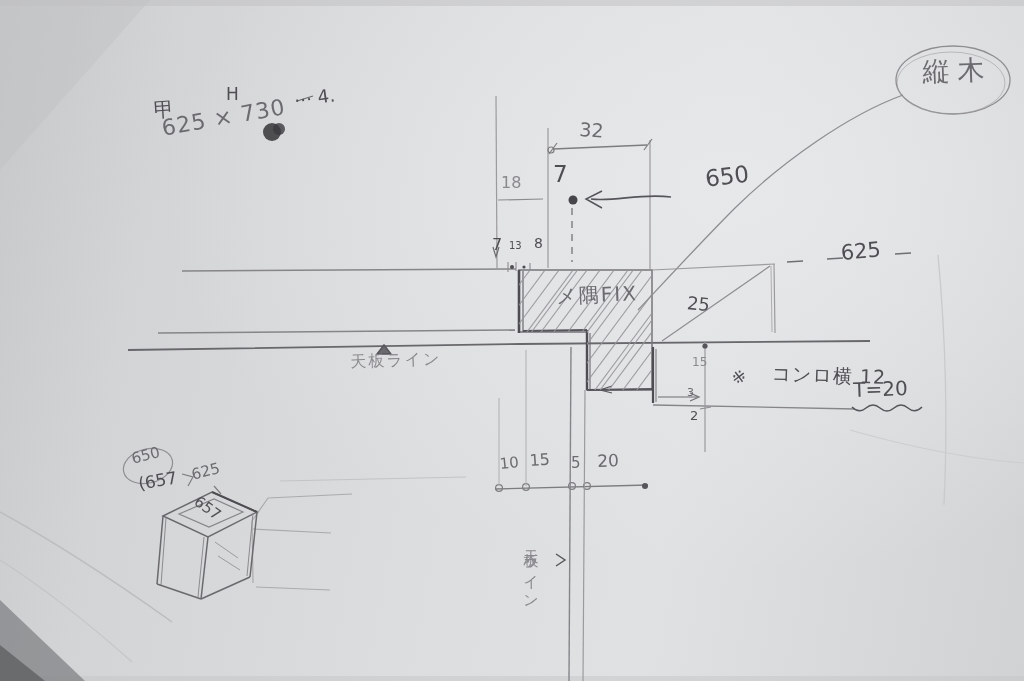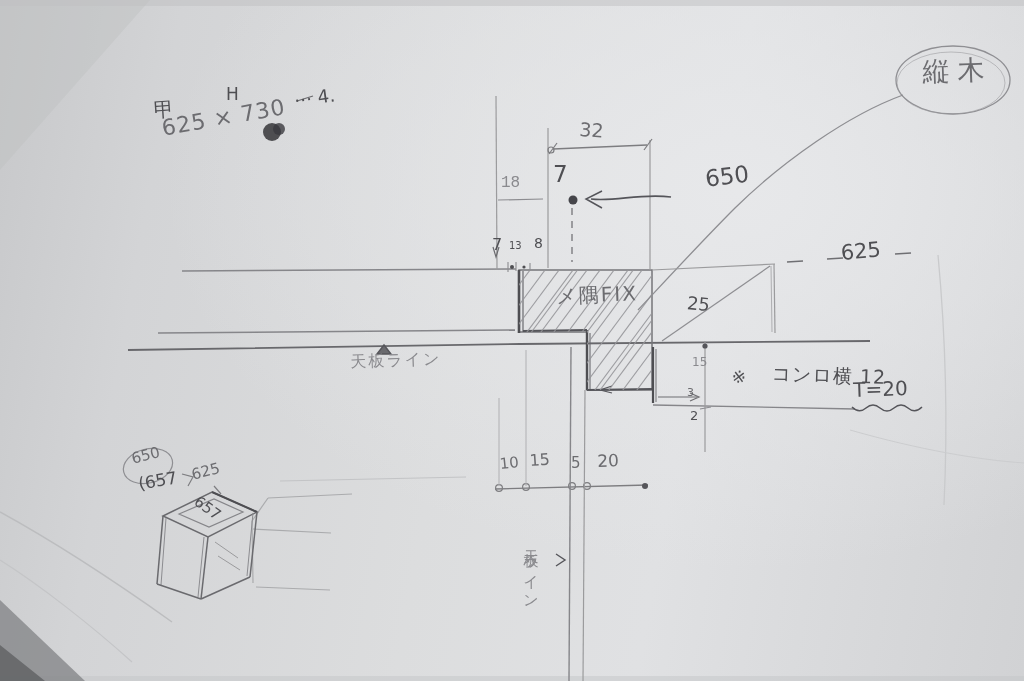--- a/index.html
+++ b/index.html
@@ -191,21 +191,21 @@
   </svg>
 
   <div class="lbl dark" style="left:153px;top:100px;font-size:20px;transform:rotate(-4deg);">甲</div>
   <div class="lbl dark" style="left:226px;top:86px;font-size:17px;">H</div>
   <div class="lbl mid" style="left:160px;top:118px;font-size:22px;letter-spacing:1px;transform:rotate(-10deg);">625 × 730</div>
   <div class="lbl dark" style="left:293px;top:92px;font-size:18px;transform:rotate(-8deg);">⋯ 4.</div>
 
   <div class="lbl mid" style="left:922px;top:58px;font-size:27px;letter-spacing:8px;transform:rotate(-2deg);">縦木</div>
 
   <div class="lbl mid" style="left:580px;top:120px;font-size:19px;transform:rotate(4deg);">32</div>
-  <div class="lbl light" style="left:501px;top:175px;font-size:16px;font-family:Liberation Mono, monospace;">18</div>
+  <div class="lbl light" style="left:501px;top:175px;font-size:16px;">18</div>
   <div class="lbl dark" style="left:553px;top:163px;font-size:23px;">7</div>
   <div class="lbl dark" style="left:704px;top:168px;font-size:23px;transform:rotate(-7deg);">650</div>
 
   <div class="lbl dark" style="left:492px;top:237px;font-size:16px;">7</div>
   <div class="lbl dark" style="left:509px;top:241px;font-size:10px;">13</div>
   <div class="lbl dark" style="left:534px;top:236px;font-size:14px;">8</div>
 
   <div class="lbl mid" style="left:556px;top:286px;font-size:20px;letter-spacing:2px;transform:rotate(-2deg);">メ隅FIX</div>
 
   <div class="lbl light" style="left:350px;top:354px;font-size:16px;letter-spacing:2px;transform:rotate(-2deg);">天板ライン</div>

